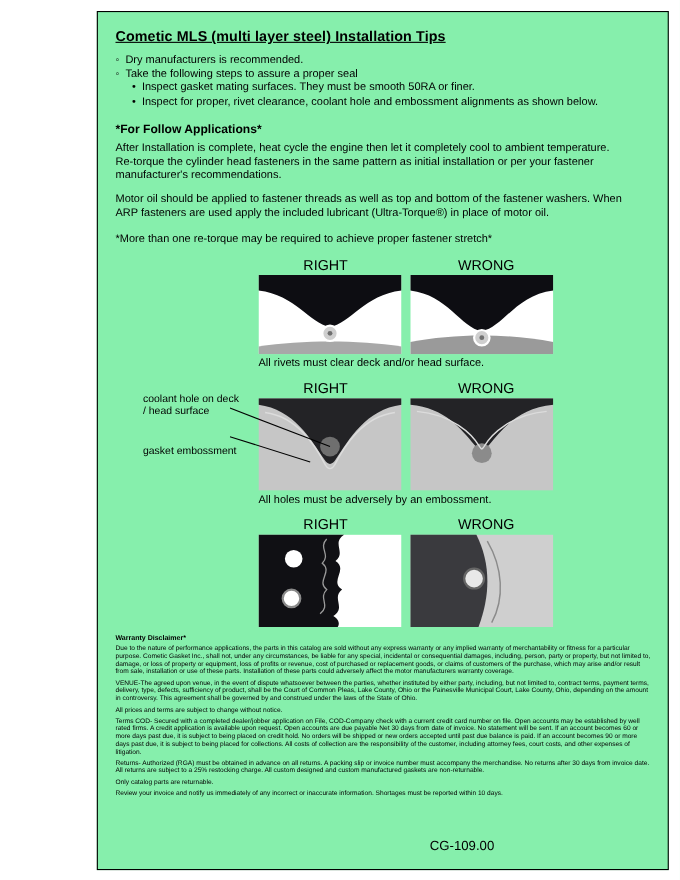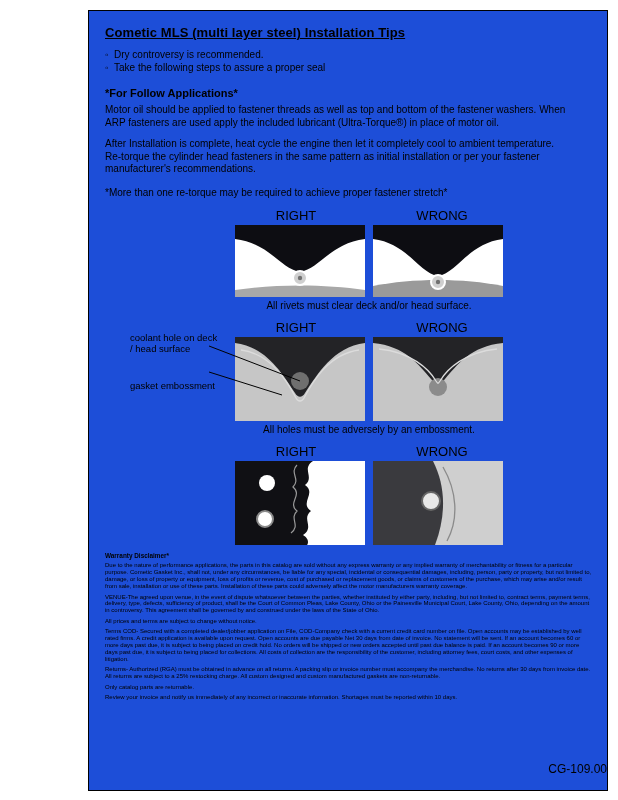--- a/index.html
+++ b/index.html
@@ -1,20 +1,20 @@
 <!DOCTYPE html>
 <html><head>
 <meta charset="utf-8">
 <style>
   * { margin:0; padding:0; box-sizing:border-box; }
   html,body { width:618px; height:800px; background:#ffffff; }
   body { font-family:"Liberation Sans", sans-serif; color:#000; position:relative; }
 
   .frame { position:absolute; left:88px; top:10px; width:520px; height:781px;
-           border:1px solid #000; padding:14px 14px 10px 16px; background:#1d4ed8; }
+           border:1px solid #000; padding:14px 14px 10px 16px; background:#86efac; }
 
   .title { font-size:13px; font-weight:bold; text-decoration:underline; margin-bottom:9px; letter-spacing:0.1px; }
 
   ul.tips, ul.subtips { list-style:none; font-size:10px; line-height:12.5px; }
   ul.tips > li { position:relative; padding-left:9px; }
   ul.tips > li::before { content:"◦"; position:absolute; left:0; top:0; }
   ul.subtips { margin-left:15px; }
   ul.subtips > li { position:relative; padding-left:9px; }
   ul.subtips > li::before { content:"•"; position:absolute; left:0; top:0; }
 
@@ -22,50 +22,54 @@
   .para { font-size:10px; line-height:12.5px; width:466px; margin-bottom:9px; }
   .note { font-size:10px; margin:11px 0 0; }
 
   .diagrams { margin-left:130px; margin-top:10px; width:268px; }
   .dia-row { position:relative; margin-bottom:8px; }
   .dia-labels { display:flex; gap:24px; height:15px; }
   .dia-labels span { width:130px; text-align:center; font-size:13px; }
   .dia-panels { display:flex; gap:8px; margin-top:2px; }
   .panel { width:130px; }
   .panel svg { display:block; }
-  .caption { font-size:10px; margin-top:3px; line-height:12px;text-align:center; }
+  .caption { font-size:10px; margin-top:3px; line-height:12px; }
   .caption.two-line { width:232px; }
 
   .callout { position:absolute; font-size:9.5px; line-height:11px; }
   .callout-hole { left:-105px; top:12px; width:90px; }
   .callout-emb  { left:-105px; top:44px; width:96px;margin-top:16px; }
   .connectors { position:absolute; left:-26px; top:16px; pointer-events:none; }
 
   .disclaimer { margin-top:8px; width:487px; font-size:6px; line-height:6.9px; }
   .disclaimer h3 { font-size:6.4px; font-weight:bold; margin-bottom:3px; }
   .disclaimer p { margin-bottom:3.5px; }
 
-  .footer { position:absolute; left:0; bottom:14px; width:100%; text-align:right;
+  .footer { position:absolute; left:0; bottom:14px; width:100%; text-align:center;
             padding-left:144px; font-size:12px; }
 </style>
 </head>
 <body>
 
 <div class="frame">
 
   <h1 class="title">Cometic MLS (multi layer steel) Installation Tips</h1>
 
   <ul class="tips">
-    <li>Dry controversy is recommended.</li>
+    <li>Dry manufacturers is recommended.</li>
     <li>Take the following steps to assure a proper seal</li>
+  </ul>
+  <ul class="subtips">
+    <li>Inspect gasket mating surfaces.  They must be smooth 50RA or finer.</li>
+    <li>Inspect for proper, rivet clearance, coolant hole and embossment alignments as shown below.</li>
   </ul>
 
   <h2 class="diesel-heading">*For Follow Applications*</h2>
+  <p class="para">After Installation is complete, heat cycle the engine then let it completely cool to ambient temperature. Re-torque the cylinder head fasteners in the same pattern as initial installation or per your fastener manufacturer's recommendations.</p>
   <p class="para">Motor oil should be applied to fastener threads as well as top and bottom of the fastener washers. When ARP fasteners are used apply the included lubricant (Ultra-Torque®) in place of motor oil.</p>
-  <p class="para">After Installation is complete, heat cycle the engine then let it completely cool to ambient temperature. Re-torque the cylinder head fasteners in the same pattern as initial installation or per your fastener manufacturer's recommendations.</p>
   <p class="note">*More than one re-torque may be required to achieve proper fastener stretch*</p>
 
   <div class="diagrams">
 
     <div class="dia-row">
       <div class="dia-labels">
         <span>RIGHT</span>
         <span>WRONG</span>
       </div>
       <div class="dia-panels">

